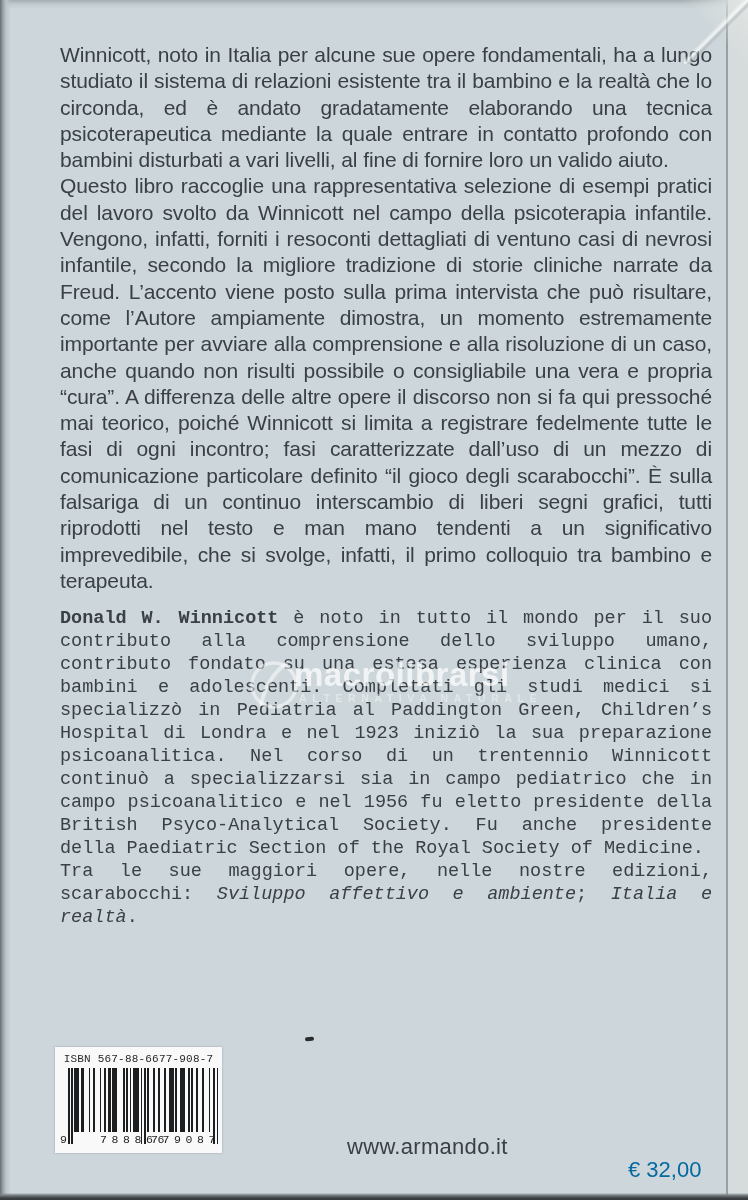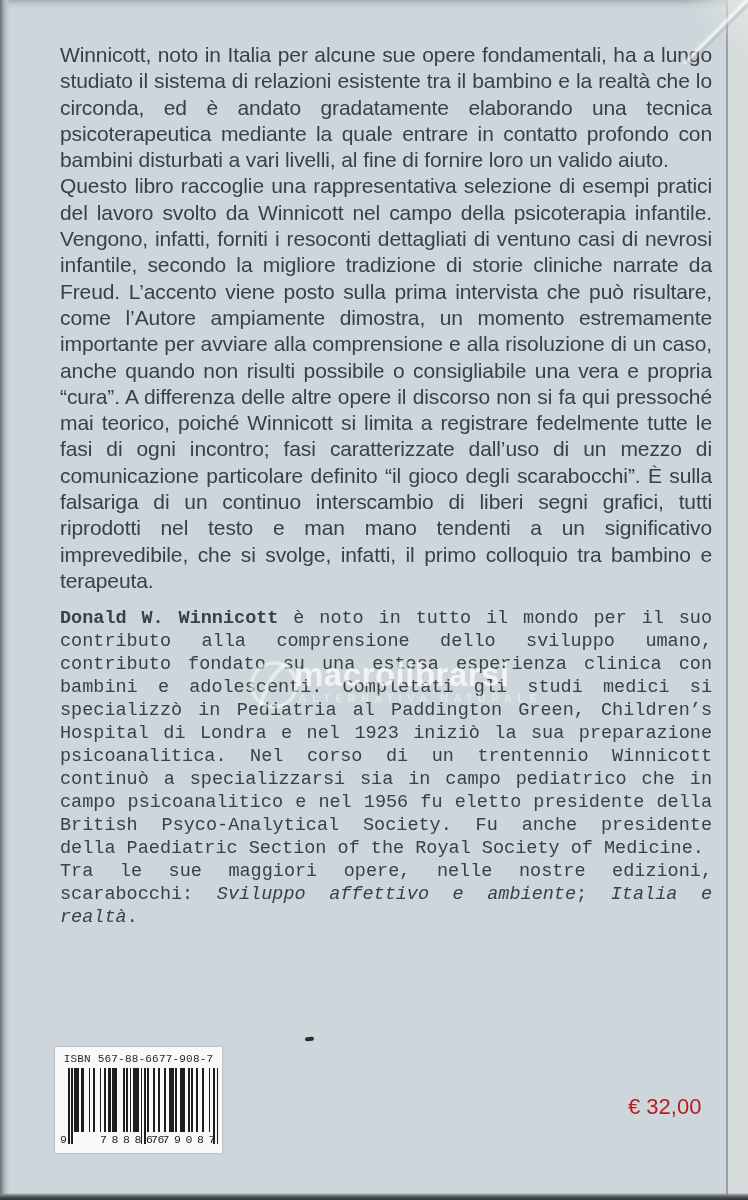--- a/index.html
+++ b/index.html
@@ -48,21 +48,21 @@
                 color:#26282a; white-space:nowrap; }
   .bars { position:absolute; left:13px; top:21px; width:150px; height:76px; }
   .bars div { position:absolute; top:0; background:#1d1e1f; }
   .barcode-digits { position:absolute; left:0; top:0; width:100%; height:100%;
                 font-family:"Liberation Mono", monospace; font-size:11.5px; color:#1d1e1f; }
   .d-lead { position:absolute; left:5px;  top:86px; }
   .d-g1   { position:absolute; left:25px; top:86px; letter-spacing:4.6px;margin-left:20px; }
   .d-g2   { position:absolute; left:96px; top:86px; letter-spacing:4.6px; }
 
   .website { position:absolute; left:347px; top:1134px; font-size:22px; color:#3a4046; letter-spacing:0.3px; }
-  .price   { position:absolute; left:628px; top:1094px; font-size:22px; color:#b91c1c; }
+  .price   { position:absolute; left:628px; top:1157px; font-size:22px; color:#0369a1; }
   .speck   { position:absolute; left:305px; top:1037px; width:9px; height:4px;
              background:#2a2c2e; border-radius:2px; transform:rotate(-4deg); }
 </style>
 </head>
 <body>
 
 <div class="cover">
 
   <div class="text-block">
     <p class="blurb">Winnicott, noto in Italia per alcune sue opere fondamentali, ha a lungo studiato il sistema di relazioni esistente tra il bambino e la realtà che lo circonda, ed è andato gradatamente elaborando una tecnica psicoterapeutica mediante la quale entrare in contatto profondo con bambini disturbati a vari livelli, al fine di fornire loro un valido aiuto.</p>
@@ -116,20 +116,21 @@
         <div style="left: 145.36px; width: 1.73px; height: 76px;"></div>
         <div style="left: 148.52px; width: 1.73px; height: 76px;"></div>
       </div>
     <div class="barcode-digits">
       <span class="d-lead">9</span>
       <span class="d-g1">788866</span>
       <span class="d-g2">779087</span>
     </div>
   </div>
 
+  <span class="website">www.armando.it</span>
   <span class="price">€ 32,00</span>
   <span class="speck"></span>
 
   <div class="edge-top"></div>
   <div class="edge-left"></div>
   <div class="edge-right-strip"></div>
   <div class="corner-curl"></div>
   <div class="corner-crease"></div>
   <div class="edge-bottom"></div>
 </div>

